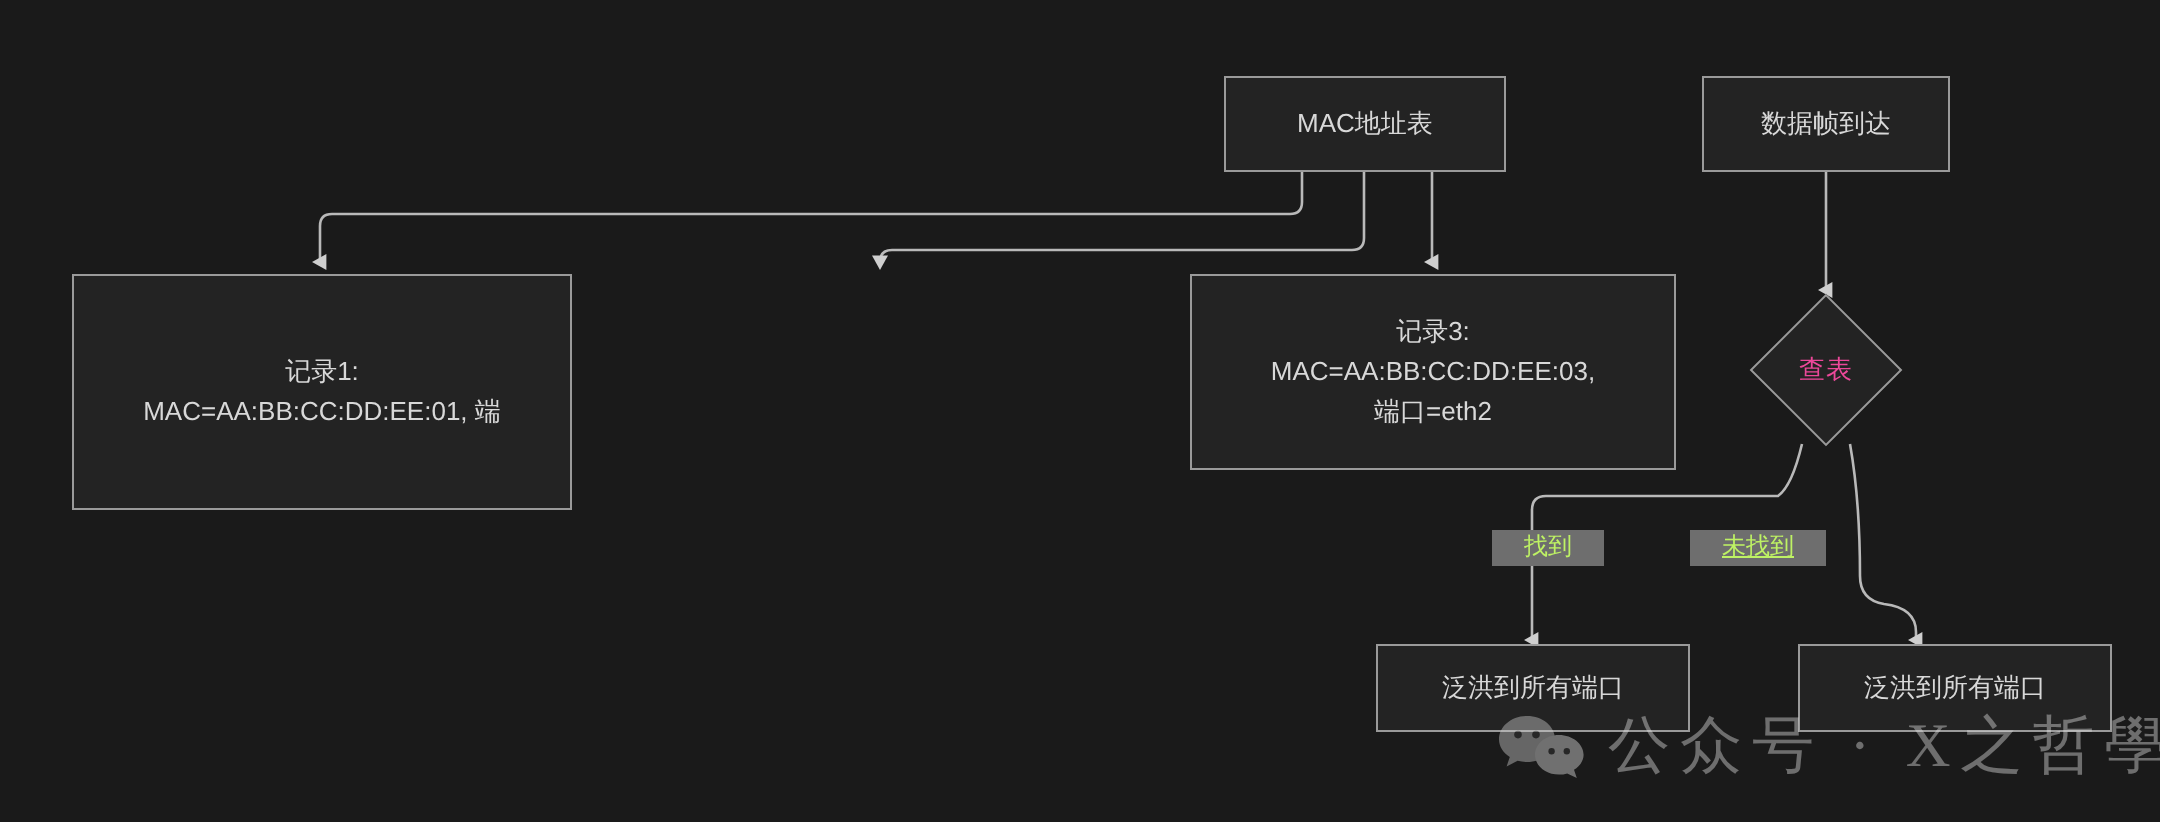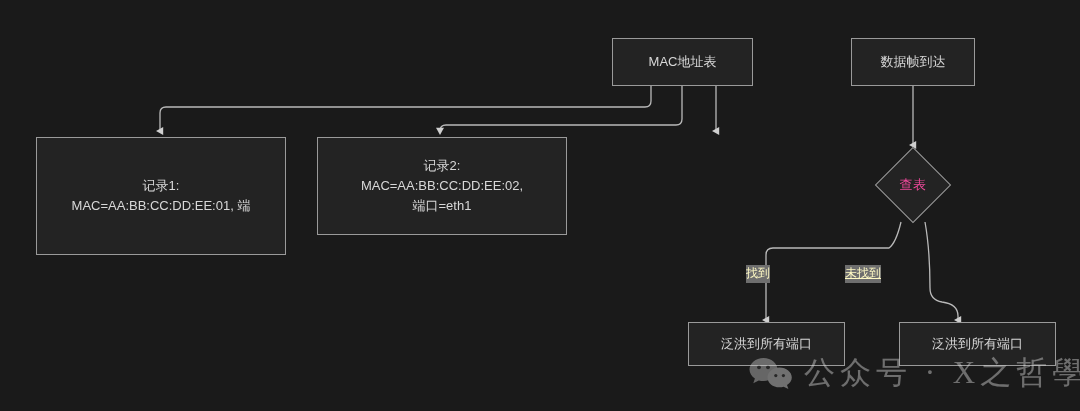--- a/index.html
+++ b/index.html
@@ -58,23 +58,23 @@
     justify-content: center;
     color: #ec4899;
     font-size: 13px;
     letter-spacing: 0.5px;
   }
 
   
   .edge-label {
     position: absolute;
     background: #6e6e6e;
-    color: #fef9c3;
+    color: #bef264;
     font-size: 12px;
-    padding: 1px 0;
+    padding: 1px 16px;
     white-space: nowrap;
     z-index: 4;
     line-height: 1.3;
   }
 
   svg.edges {
     position: absolute;
     left: 0;
     top: 0;
     width: 1080px;
@@ -143,28 +143,28 @@
     <span>MAC地址表</span>
   </div>
 
   <div class="node" style="left:36px; top:137px; width:250px; height:118px;">
     <span class="node-lines">
       <span>记录1:</span>
       <span>MAC=AA:BB:CC:DD:EE:01, 端</span>
     </span>
   </div>
 
-  <div class="node" style="left:317px; top:137px; width:250px; height:98px;">
+
+  <div class="node" style="left:595px; top:137px; width:243px; height:98px;">
     <span class="node-lines">
-      <span>记录2:</span>
-      <span>MAC=AA:BB:CC:DD:EE:02,</span>
-      <span>端口=eth1</span>
+      <span>记录3:</span>
+      <span>MAC=AA:BB:CC:DD:EE:03,</span>
+      <span>端口=eth2</span>
     </span>
   </div>
-
 
   <div class="diamond-wrap" style="left:886px; top:158px; width:54px; height:54px;">
     <div class="diamond-shape"></div>
     <div class="diamond-label">查表</div>
   </div>
 
   <div class="edge-label" style="left:746px; top:265px;">找到</div>
   <div class="edge-label" style="left:845px; top:265px;text-decoration:underline;">未找到</div>
 
   <div class="node" style="left:688px; top:322px; width:157px; height:44px;">

